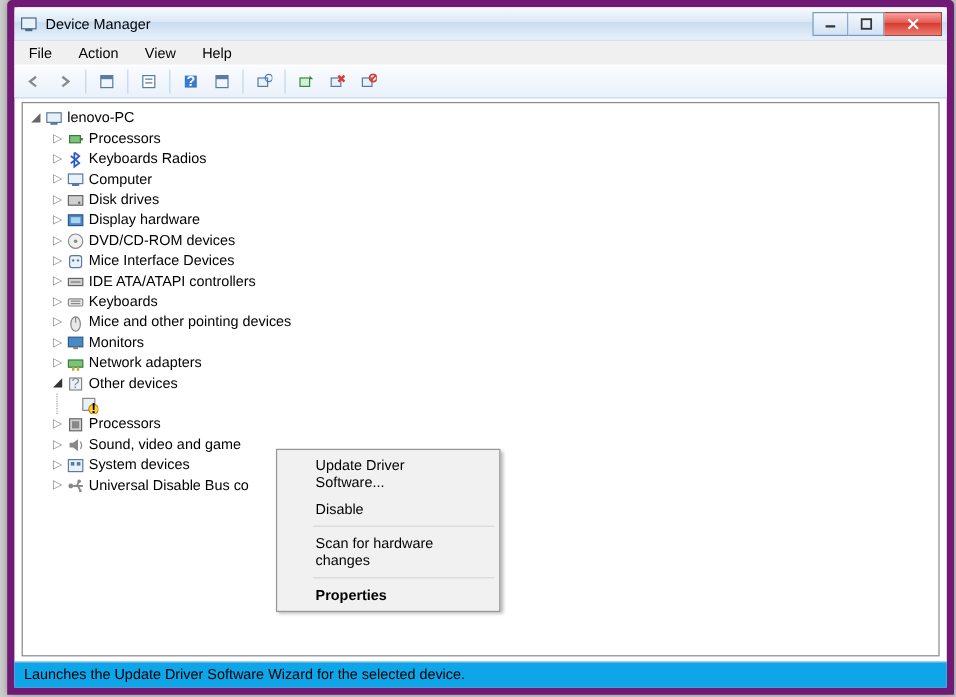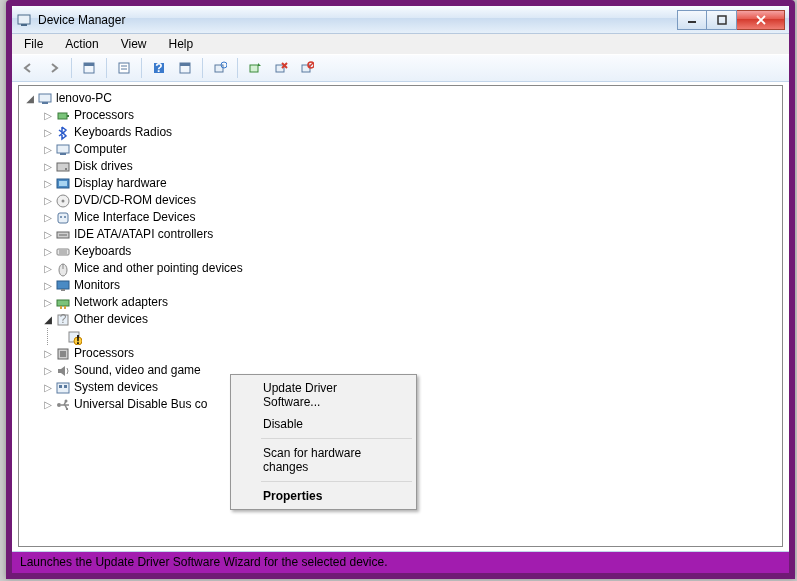--- a/index.html
+++ b/index.html
@@ -23,21 +23,21 @@
 .node{display:flex;align-items:center;height:17px;white-space:nowrap;}
 .expander{width:14px;text-align:center;color:#666;font-size:10px;}
 .treeicon{width:16px;height:16px;margin-right:3px;display:flex;align-items:center;justify-content:center;}
 .children{padding-left:18px;}
 .dotted{border-left:1px dotted #999;margin-left:6px;padding-left:12px;}
 .selected{border:1px dotted #888;padding:0 2px;}
 .ctxmenu{position:absolute;left:218px;top:332px;width:187px;background:#f1f1f1;border:1px solid #979797;box-shadow:2px 2px 3px rgba(0,0,0,.3);padding:2px;margin-top:36px;}
 .ctxitem{padding:4px 20px 4px 30px;}
 .ctxsep{height:1px;background:#d7d7d7;margin:3px 2px 3px 28px;}
 .ctxbold{font-weight:bold;}
-.statusbar{position:absolute;bottom:0;left:0;right:0;height:22px;background:#a21caf;border-top:1px solid #c2d5ea;padding:3px 8px;}
+.statusbar{position:absolute;bottom:0;left:0;right:0;height:22px;background:#0ea5e9;border-top:1px solid #c2d5ea;padding:3px 8px;}
 </style>
 </head>
 <body>
 
 <div class="window">
 
   <div class="titlebar">
     <span class="icon">
       <svg width="16" height="16">
           <rect x="2" y="3" width="12" height="9" fill="#e8f0f8" stroke="#4a6a8a"></rect>

